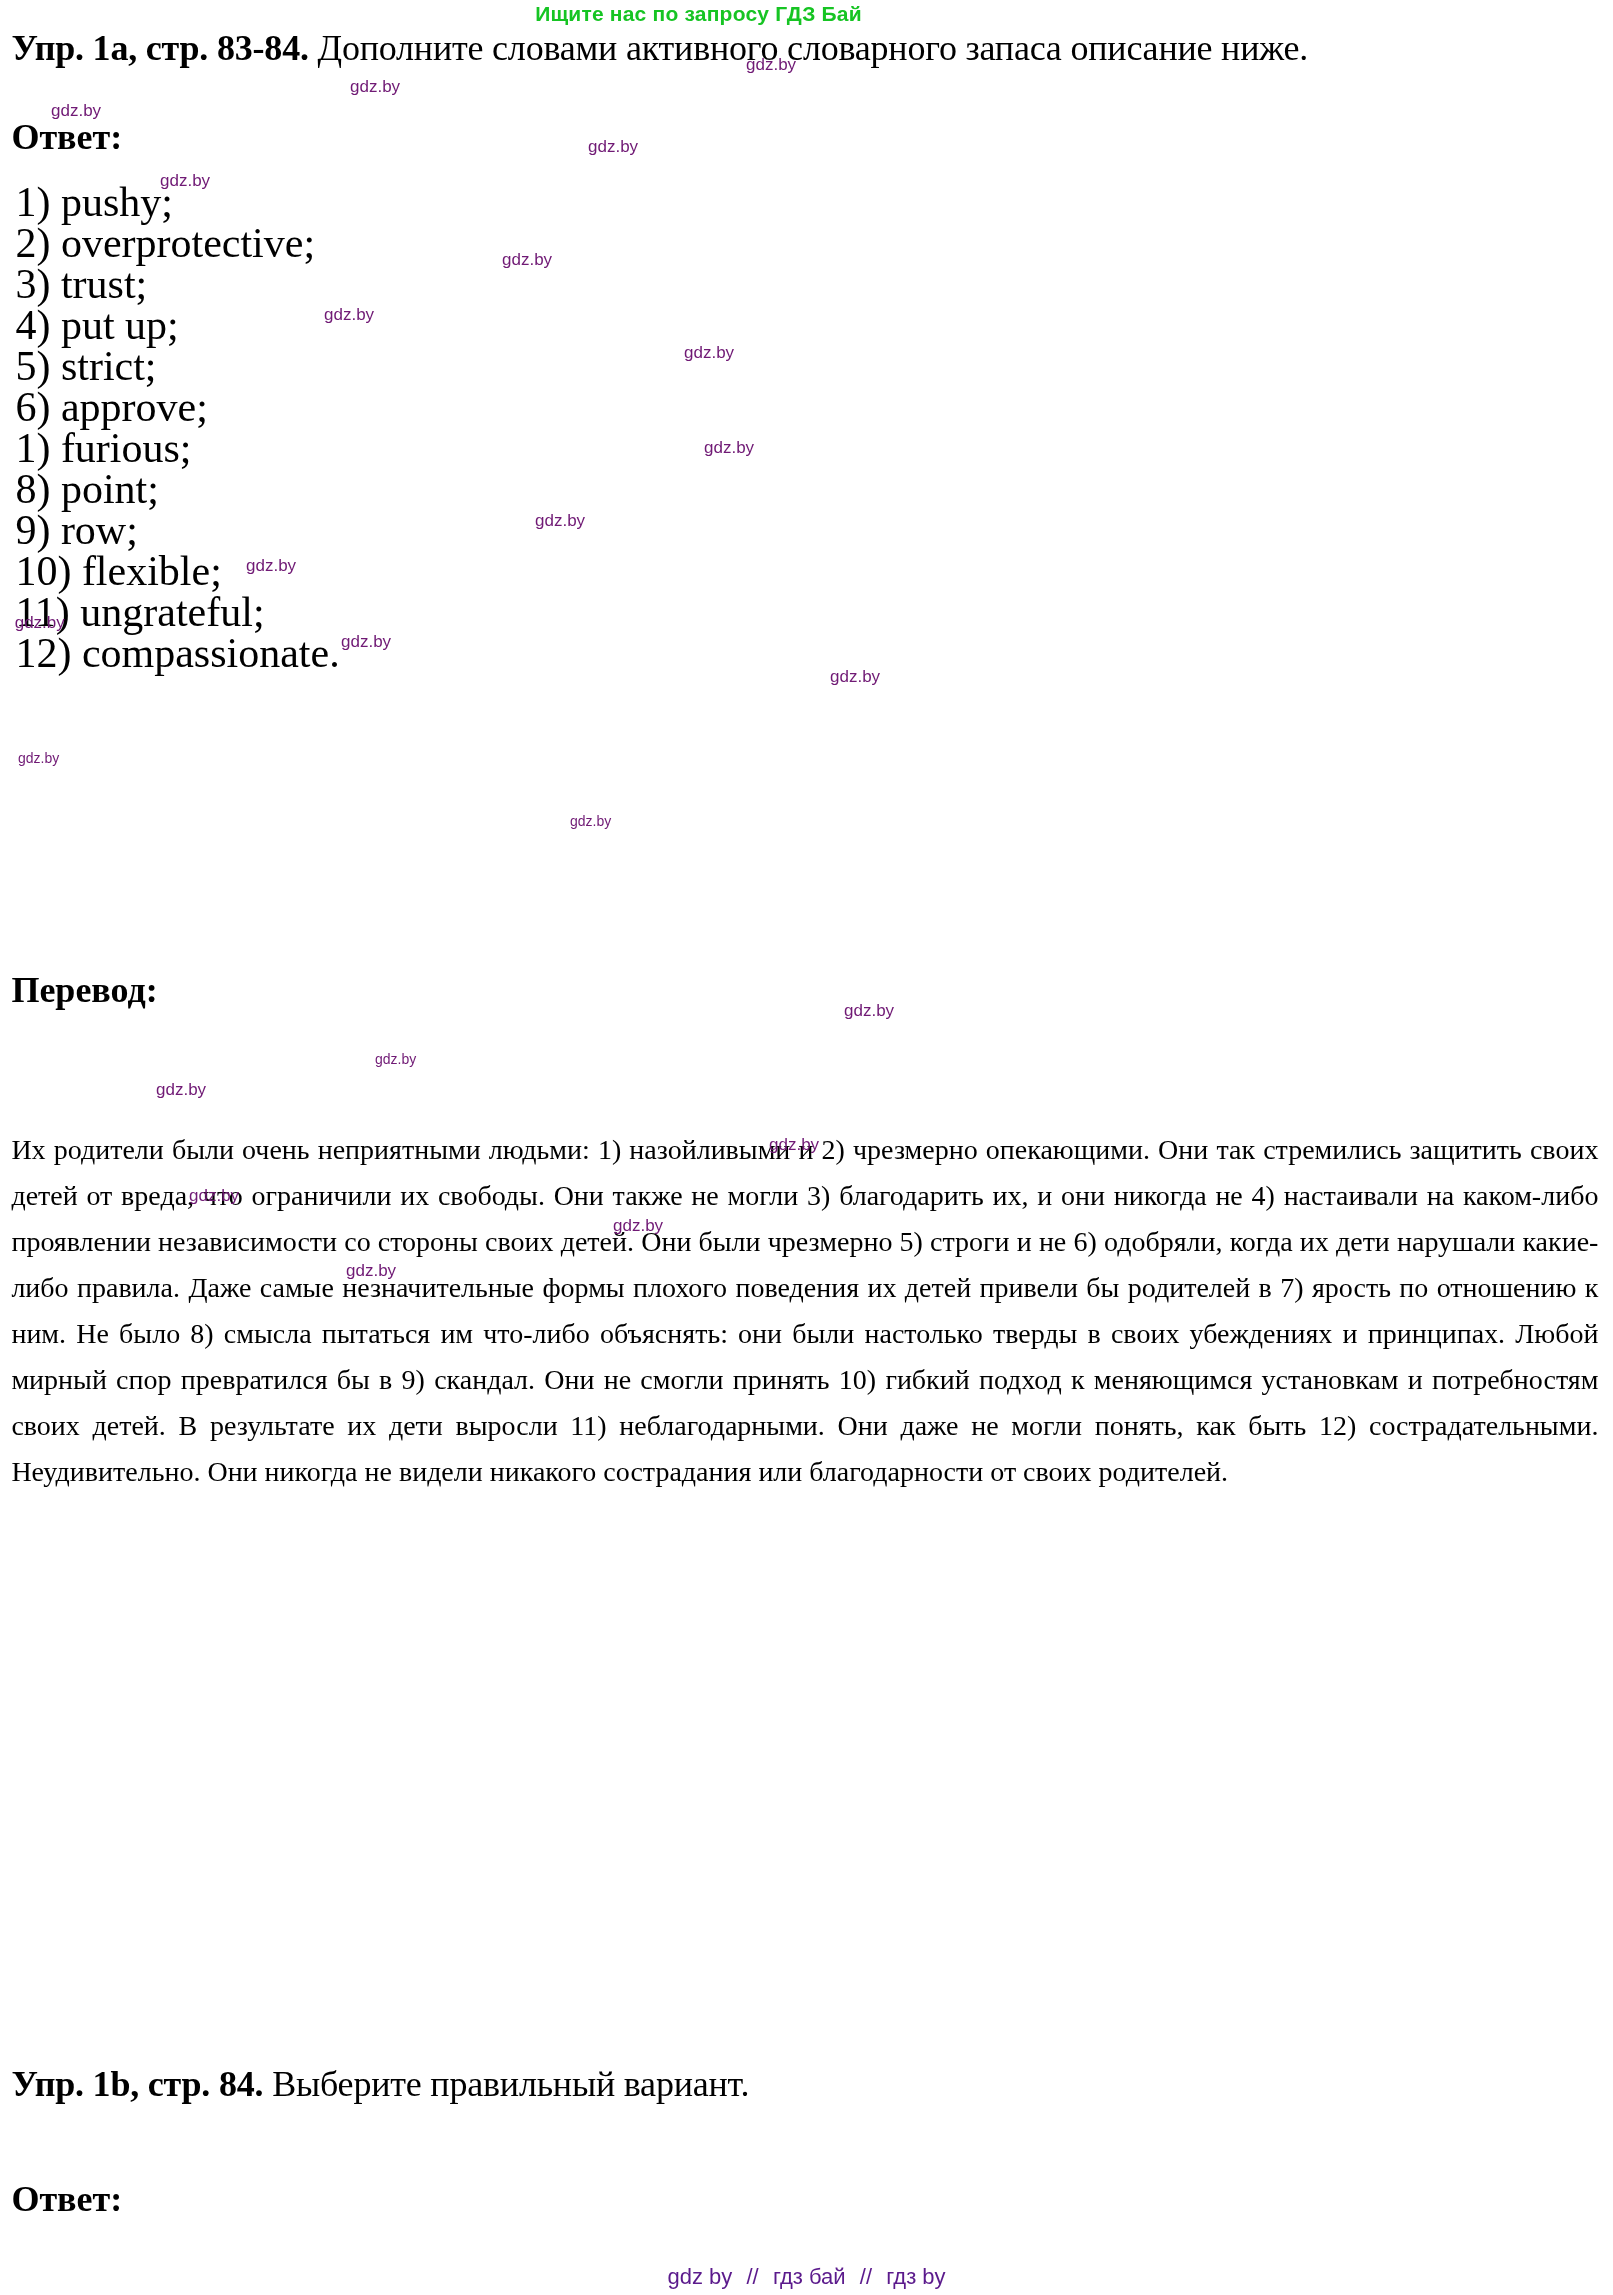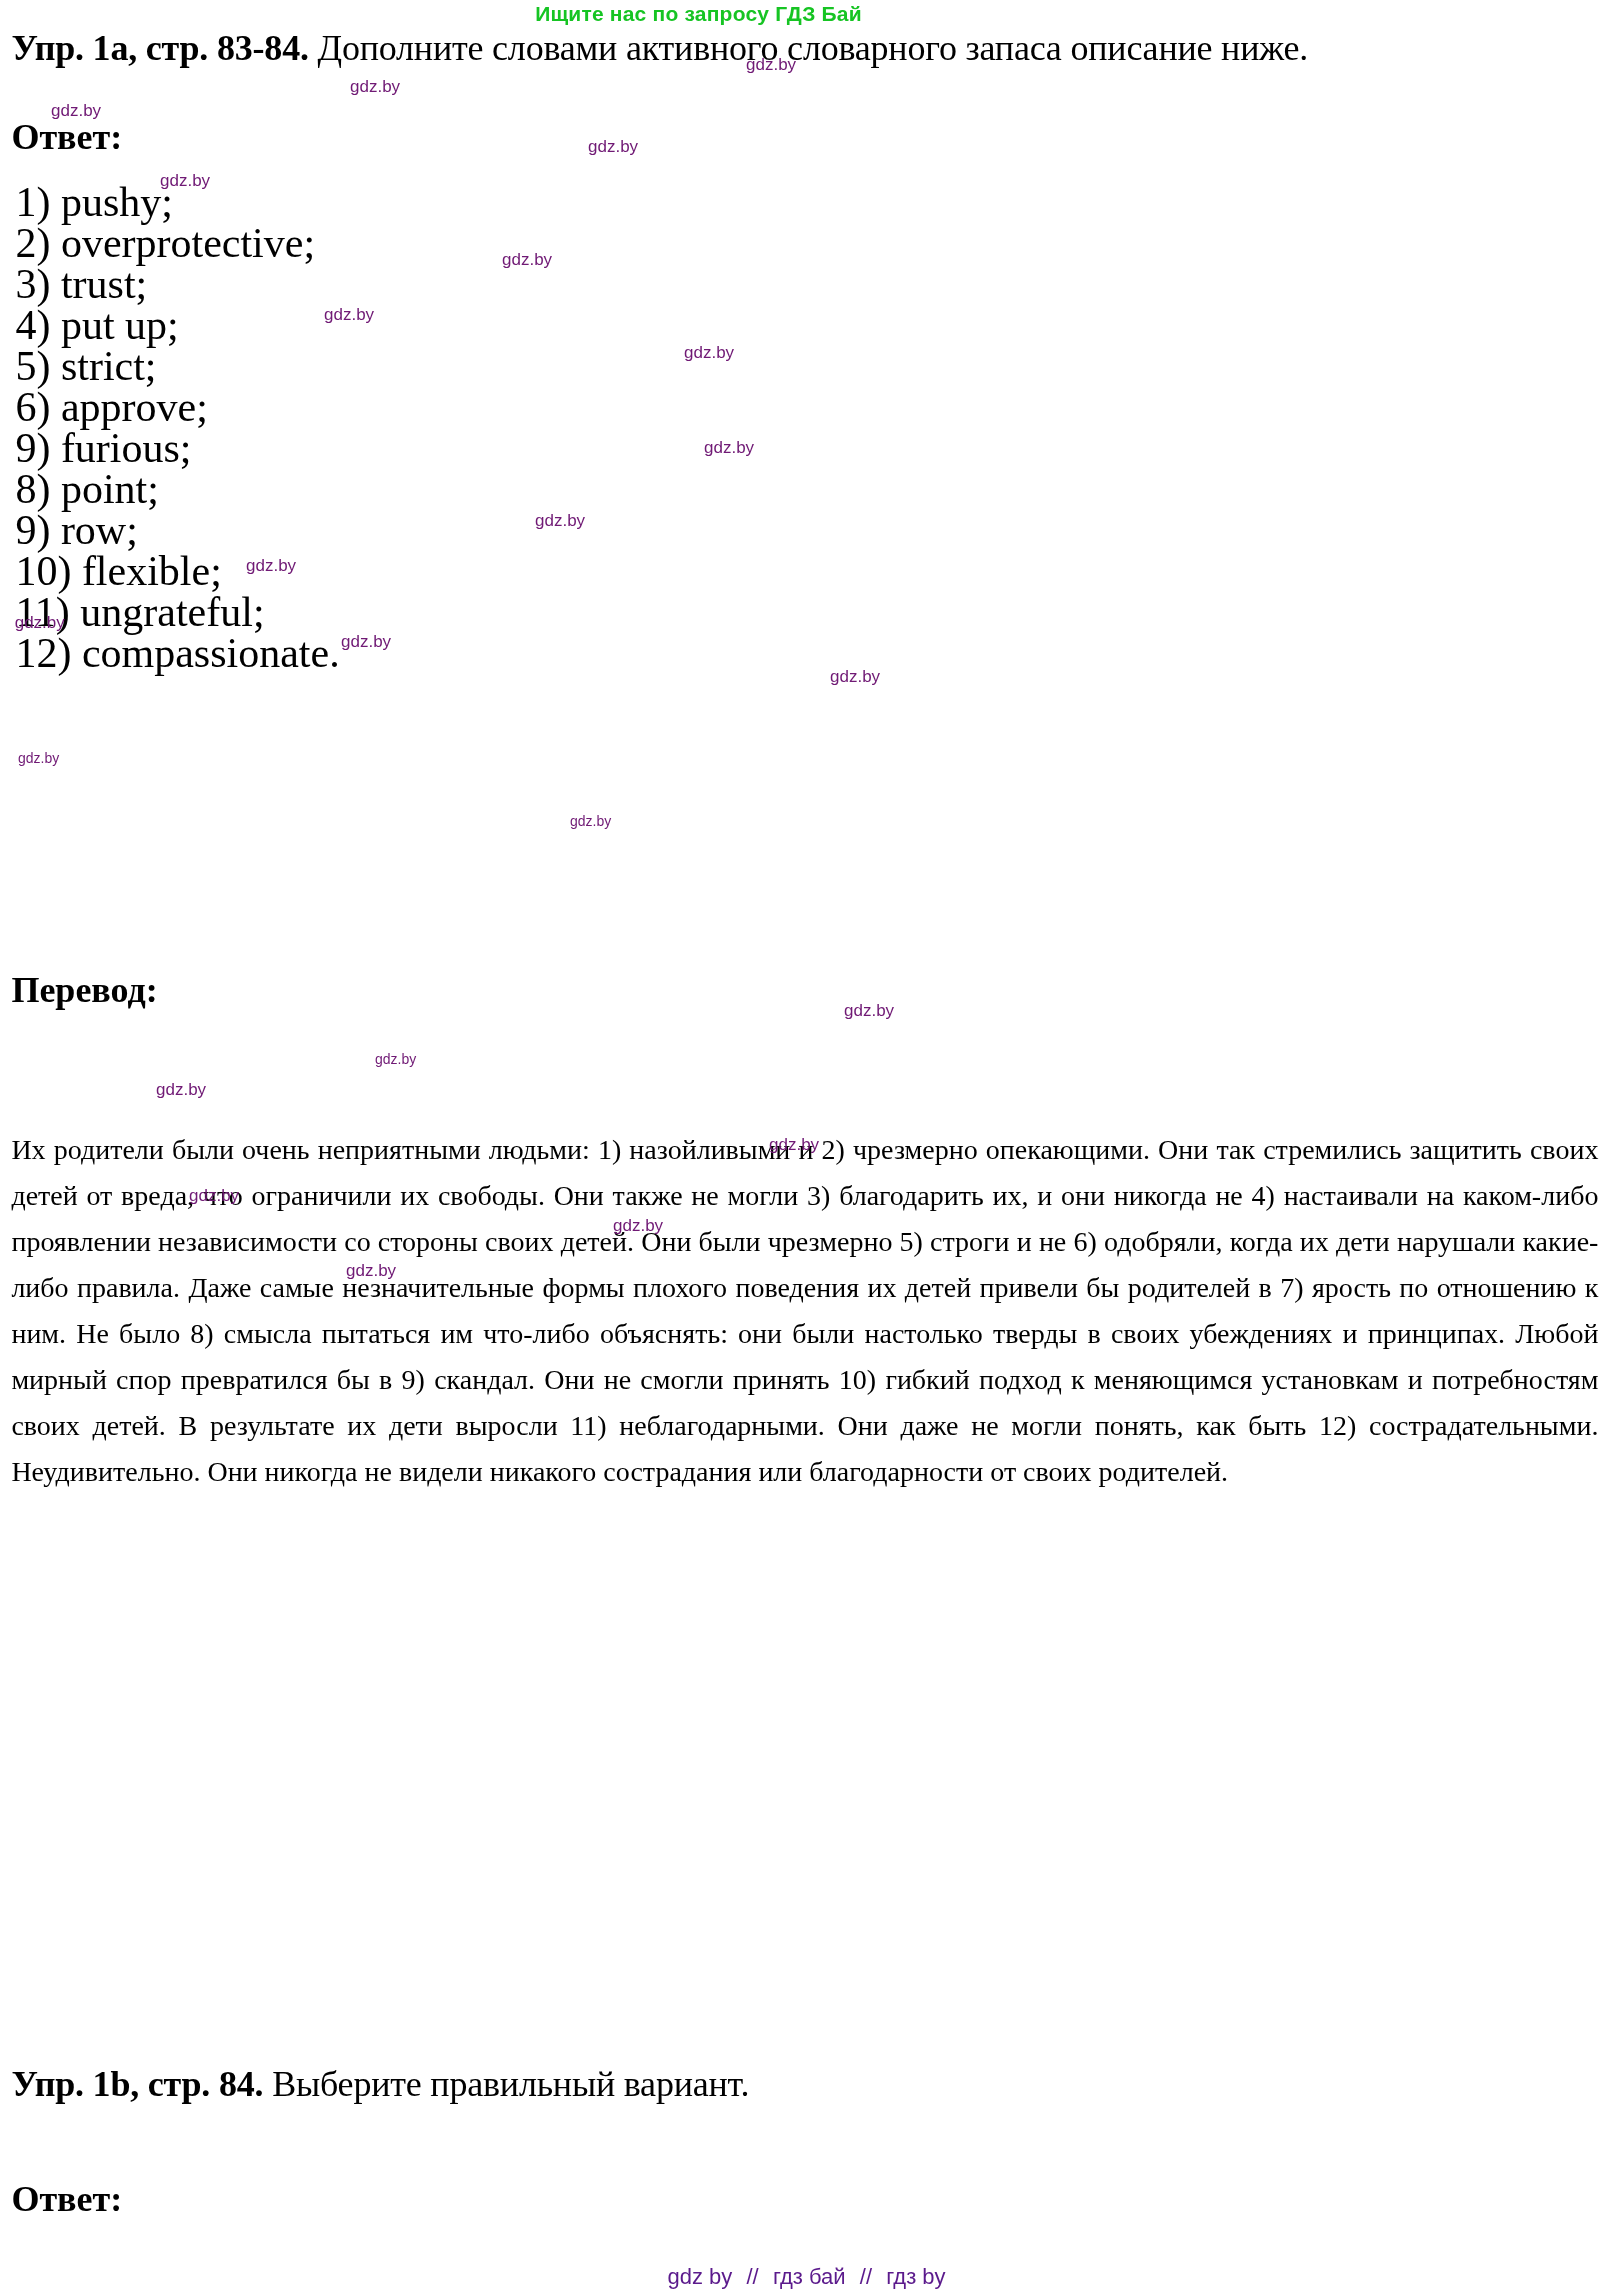--- a/index.html
+++ b/index.html
@@ -136,21 +136,21 @@
 
   <div class="section-label" style="top: 114px;">Ответ:</div>
 
   <ul class="answer-list" style="top: 178px;">
     <li>1) pushy;</li>
     <li>2) overprotective;</li>
     <li>3) trust;</li>
     <li>4) put up;</li>
     <li>5) strict;</li>
     <li>6) approve;</li>
-    <li>9) furious;</li>
+    <li>1) furious;</li>
     <li>8) point;</li>
     <li>9) row;</li>
     <li>10) flexible;</li>
     <li>11) ungrateful;</li>
     <li>12) compassionate.</li>
   </ul>
 
   <div class="section-label" style="top: 967px;">Перевод:</div>
 
   <div class="translation" style="top: 1127px;">

